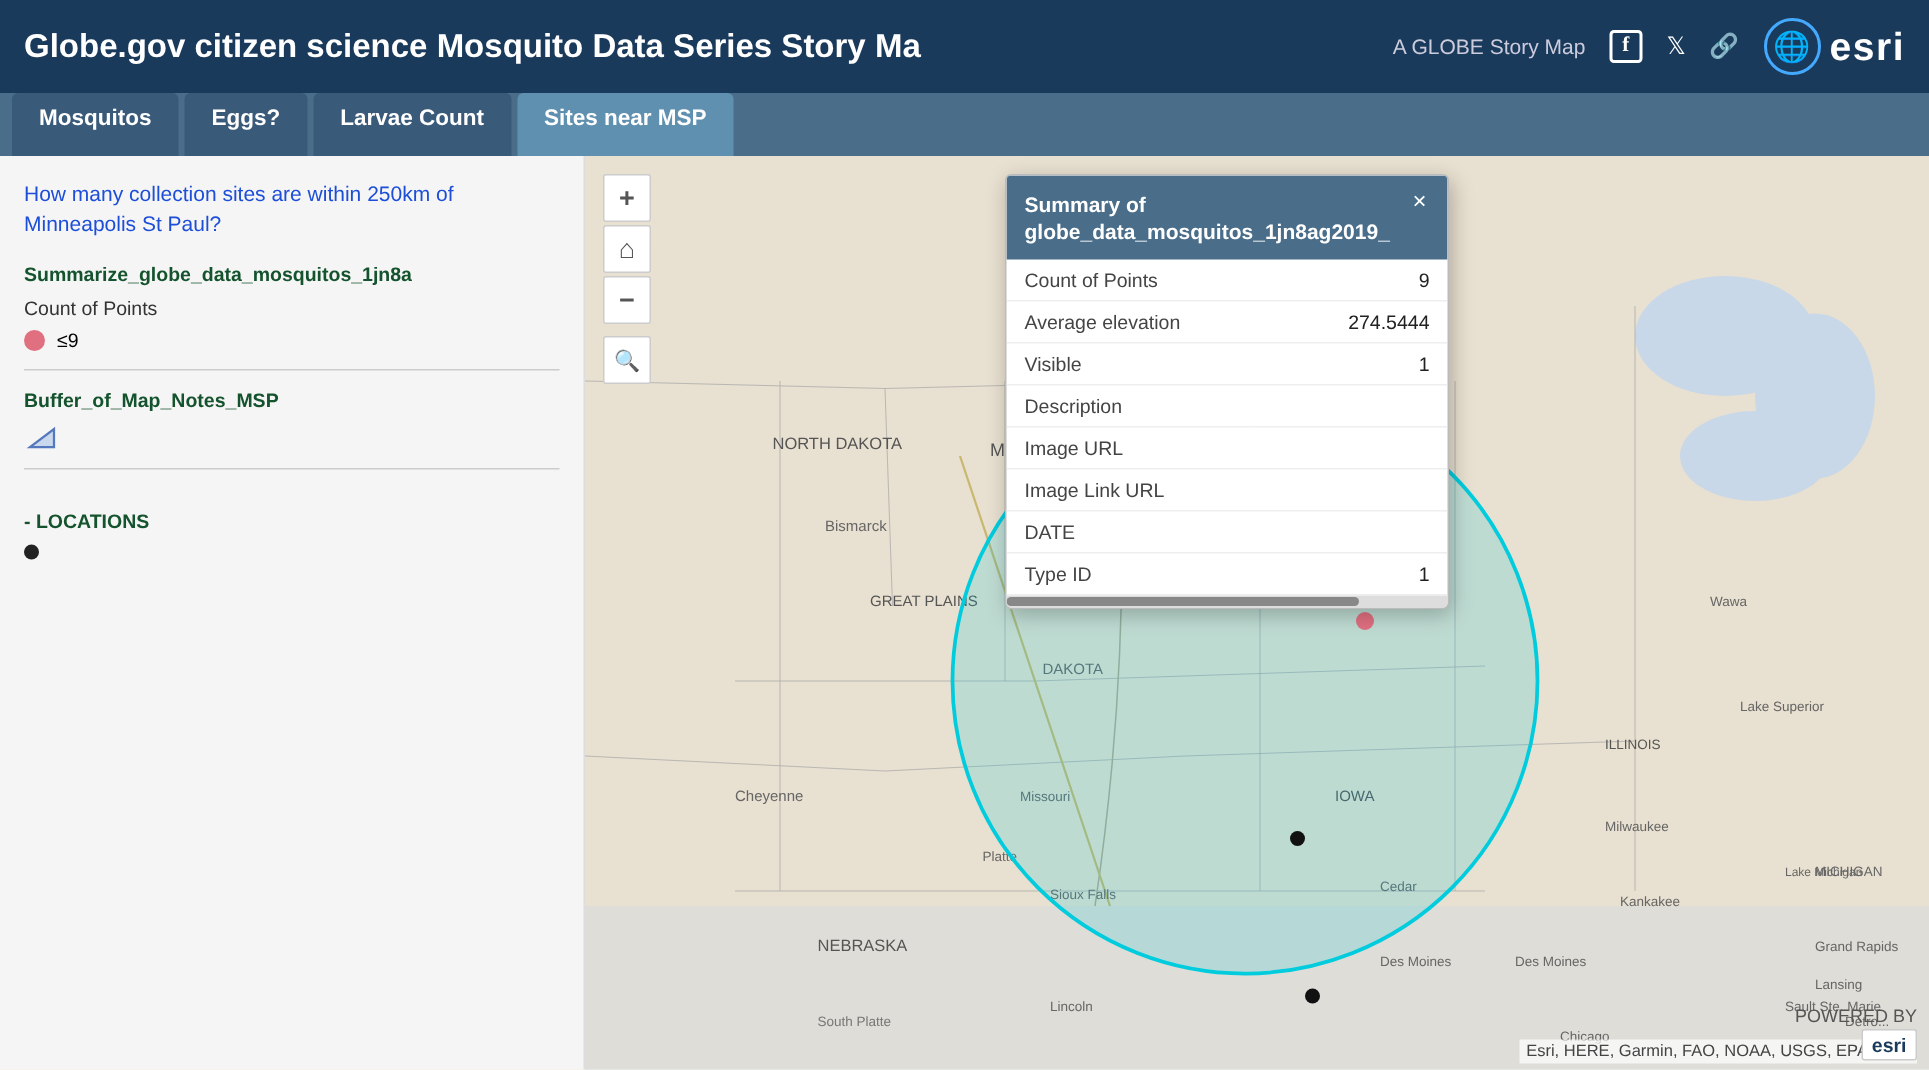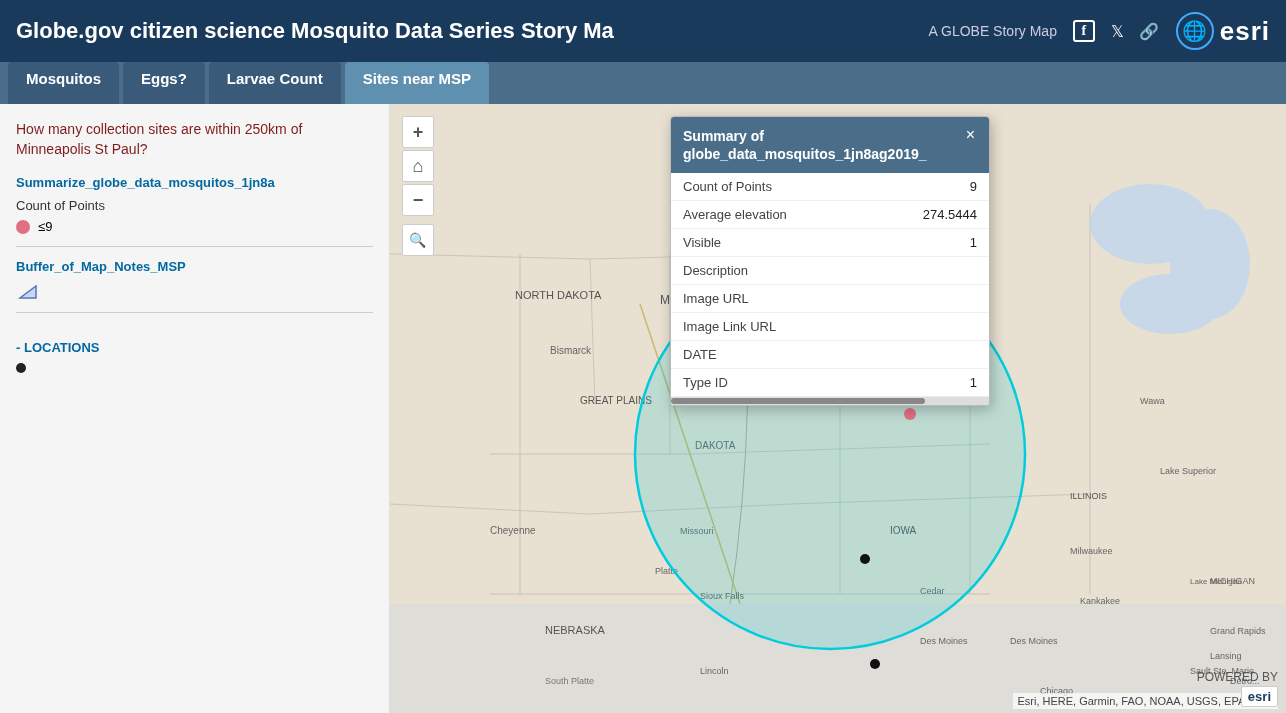--- a/index.html
+++ b/index.html
@@ -90,28 +90,28 @@
       width: 390px;
       min-width: 390px;
       background: #f5f5f5;
       padding: 16px 16px;
       overflow-y: auto;
       border-right: 1px solid #ddd;
       z-index: 10;
     }
     .sidebar-question {
       font-size: 14px;
-      color: #7f1d1d;
+      color: #1d4ed8;
       margin-bottom: 16px;
       line-height: 1.4;
     }
     .sidebar-layer-name {
       font-size: 13px;
       font-weight: bold;
-      color: #0369a1;
+      color: #14532d;
       margin-bottom: 8px;
       word-break: break-all;
     }
     .sidebar-section-title {
       font-size: 13px;
       color: #333;
       margin-bottom: 6px;
     }
     .legend-item {
       display: flex;
@@ -179,21 +179,21 @@
       color: #555;
       font-weight: bold;
     }
     .map-btn-gap { margin-top: 6px; }
 
     
     #popup {
       position: absolute;
       top: 12px;
       left: 280px;
-      width: 320px;
+      width: 296px;
       background: #fff;
       border: 1px solid #bbb;
       border-radius: 4px;
       box-shadow: 2px 4px 14px rgba(0,0,0,0.25);
       z-index: 30;
       overflow: hidden;
     }
     #popup-header {
       background: #4a6e8a;
       color: #fff;

